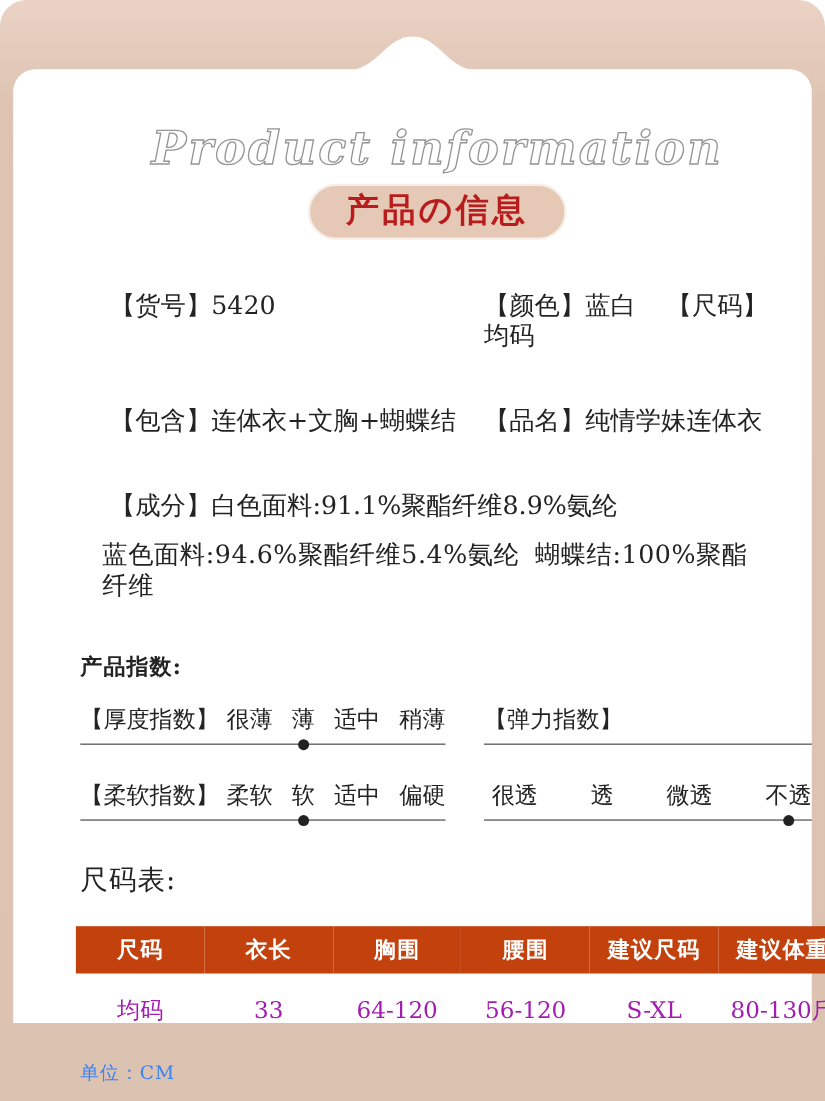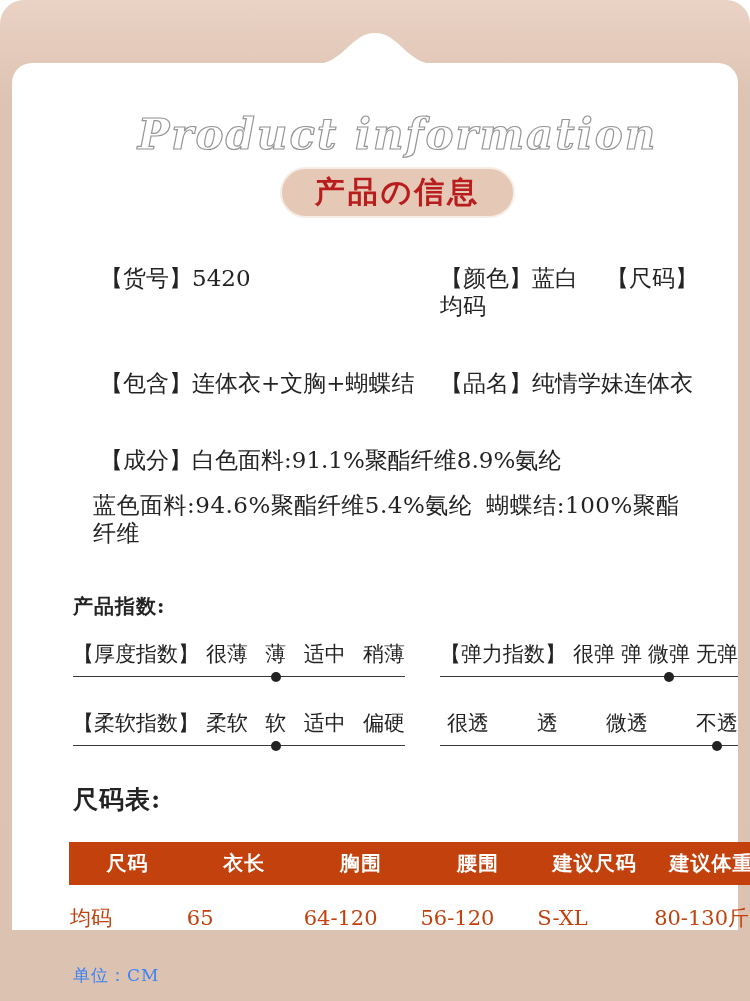--- a/index.html
+++ b/index.html
@@ -56,30 +56,30 @@
     border-bottom:1.5px solid #3a3a3a;padding-bottom:9px;
     font-size:21px;line-height:1.2;white-space:nowrap;
   }
   .idx-label{flex:none;}
   .opts{flex:1;display:flex;justify-content:space-between;padding-left:7px;}
   .opt{position:relative;}
   .dot{
     position:absolute;left:50%;bottom:-15px;transform:translateX(-50%);
     width:10px;height:10px;border-radius:50%;background:#222;
   }
-  .table-heading{margin:37px 0 0 16px;font-size:25px;font-weight:bold;letter-spacing:1px;}
+  .table-heading{margin:37px 0 0 16px;font-size:25px;font-weight:normal;letter-spacing:1px;}
   table.size{
     border-collapse:collapse;margin:26px 0 0 12px;width:701px;table-layout:fixed;
   }
   table.size th{
     background:#c2410c;color:#fff;font-weight:bold;font-size:20px;
     height:41px;text-align:center;letter-spacing:1px;
   }
   table.size td{
-    font-size:21px;color:#c2410c;height:54px;
+    font-size:21px;color:#a21caf;height:54px;text-align:center;
     padding-top:6px;
   }
   .unit-note{margin:18px 0 0 16px;font-size:17px;letter-spacing:1px;color:#3b82f6;}
 </style>
 </head>
 <body>
 
 <div class="stage">
   <div class="frame"></div>
 
@@ -113,26 +113,20 @@
         <span class="idx-label">【厚度指数】</span>
         <span class="opts">
             <span class="opt">很薄</span>
             <span class="opt">薄<i class="dot"></i></span>
             <span class="opt">适中</span>
             <span class="opt">稍薄</span>
           </span>
       </div>
       <div class="index-row">
         <span class="idx-label">【弹力指数】</span>
-        <span class="opts">
-            <span class="opt">很弹</span>
-            <span class="opt">弹</span>
-            <span class="opt">微弹<i class="dot"></i></span>
-            <span class="opt">无弹</span>
-          </span>
       </div>
       <div class="index-row">
         <span class="idx-label">【柔软指数】</span>
         <span class="opts">
             <span class="opt">柔软</span>
             <span class="opt">软<i class="dot"></i></span>
             <span class="opt">适中</span>
             <span class="opt">偏硬</span>
           </span>
       </div>
@@ -155,21 +149,21 @@
           <th>衣长</th>
           <th>胸围</th>
           <th>腰围</th>
           <th>建议尺码</th>
           <th>建议体重</th>
         </tr>
       </thead>
       <tbody>
         <tr>
           <td>均码</td>
-          <td>65</td>
+          <td>33</td>
           <td>64-120</td>
           <td>56-120</td>
           <td>S-XL</td>
           <td>80-130斤</td>
         </tr>
       </tbody>
     </table>
 
     <div class="unit-note">单位：CM</div>
 

